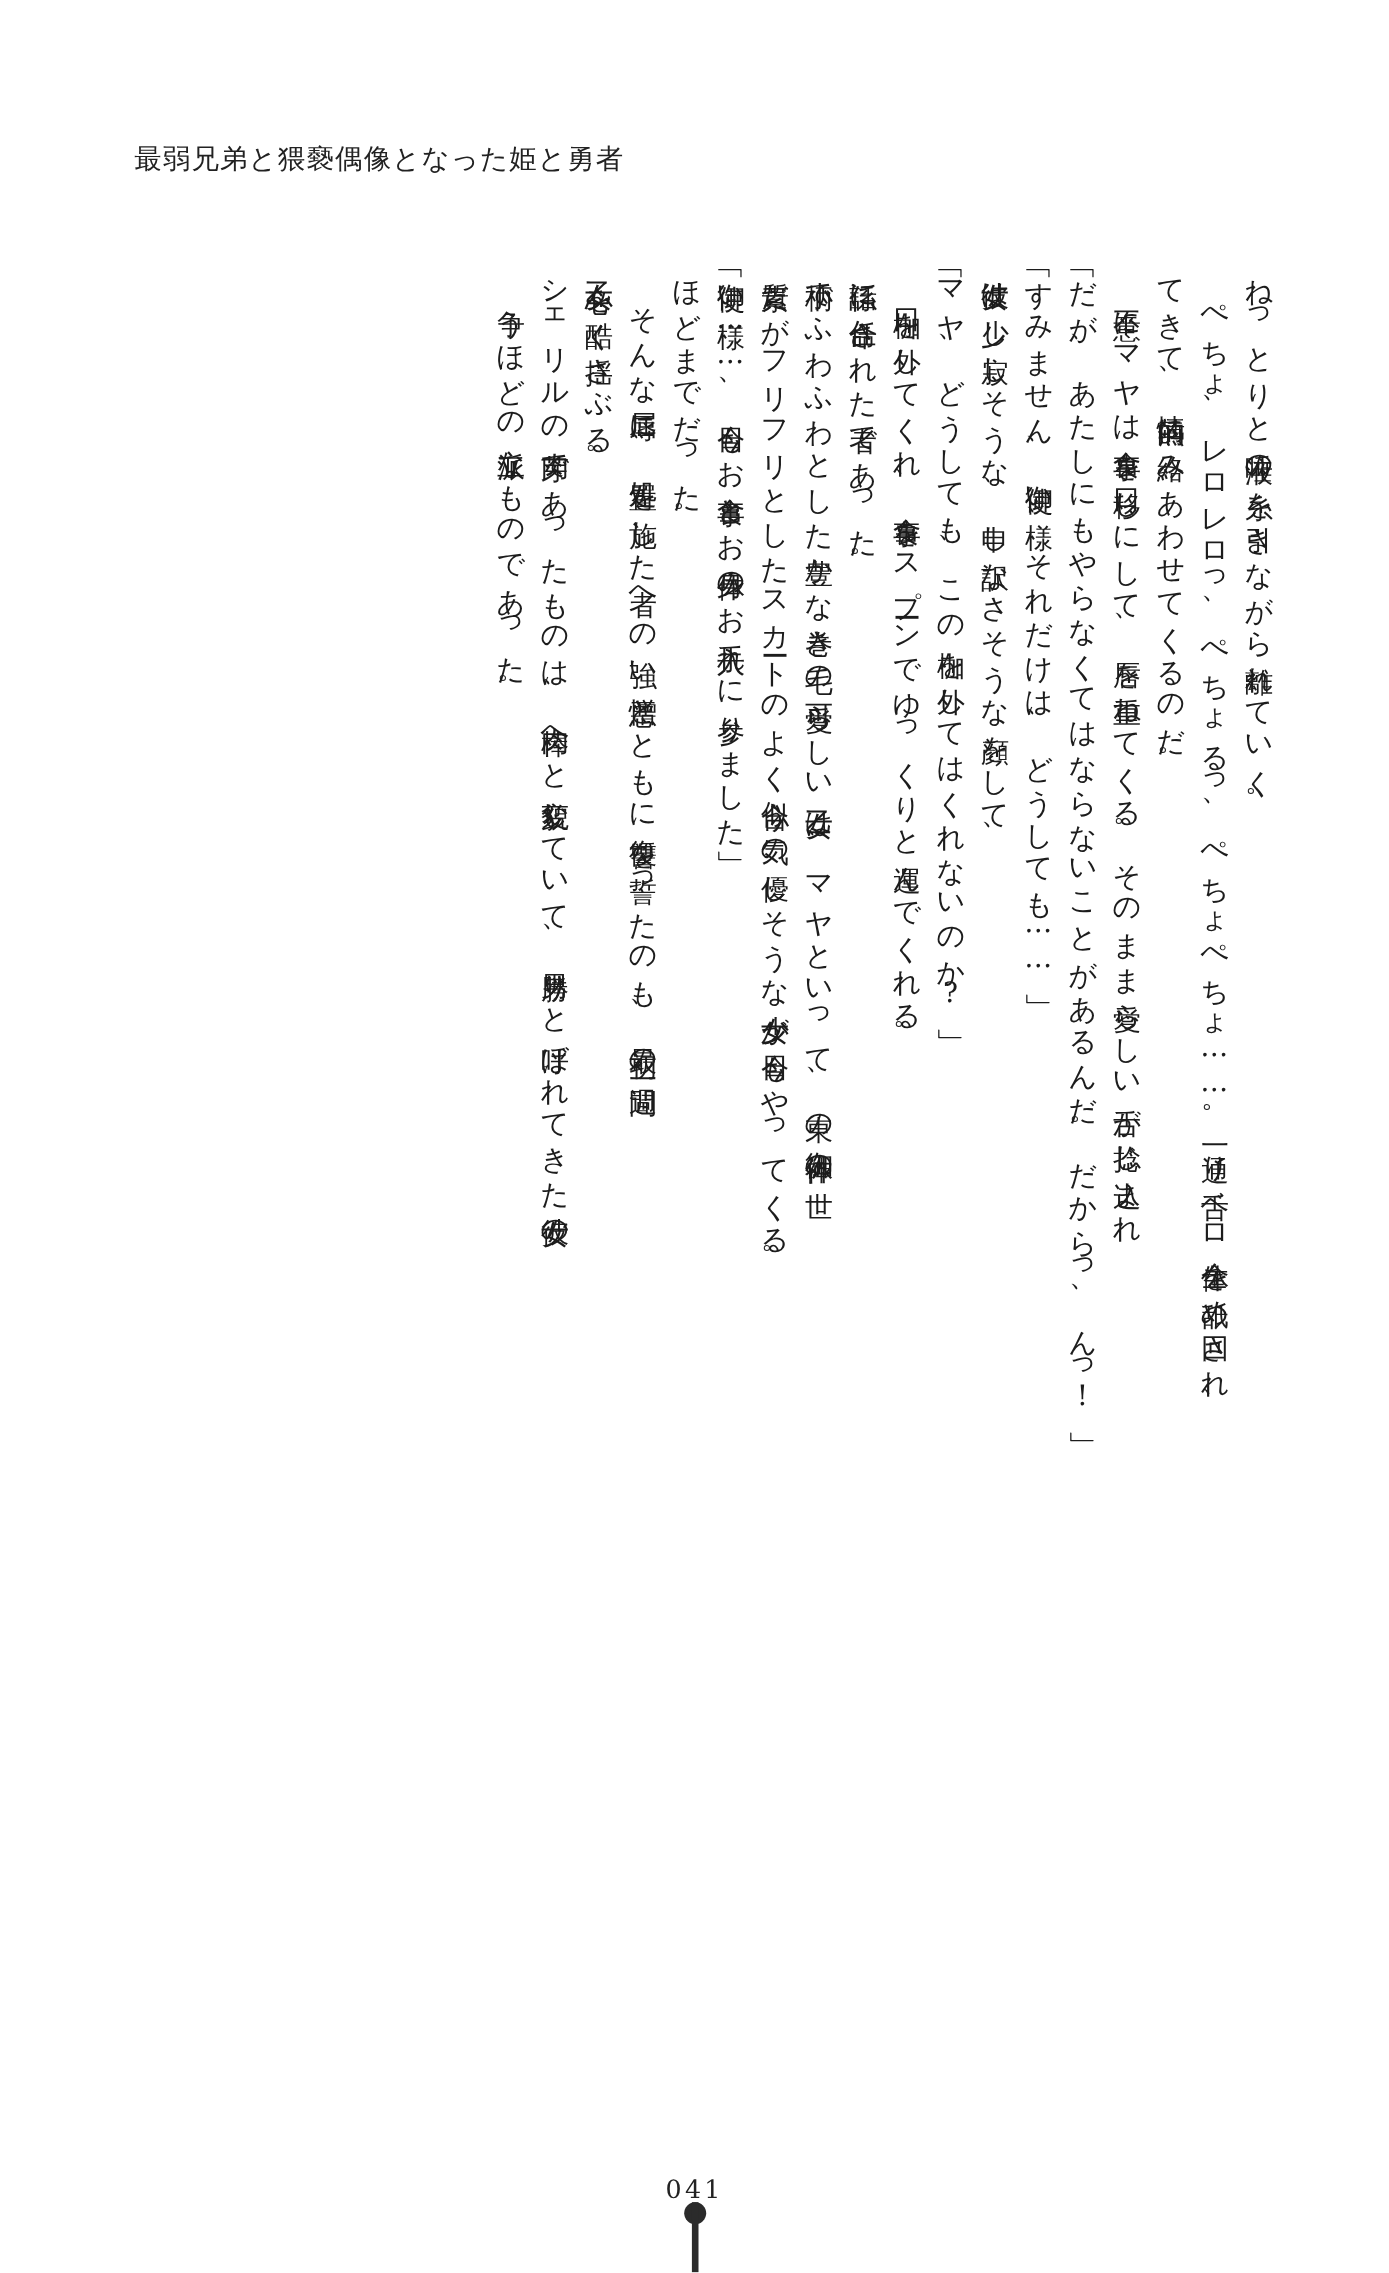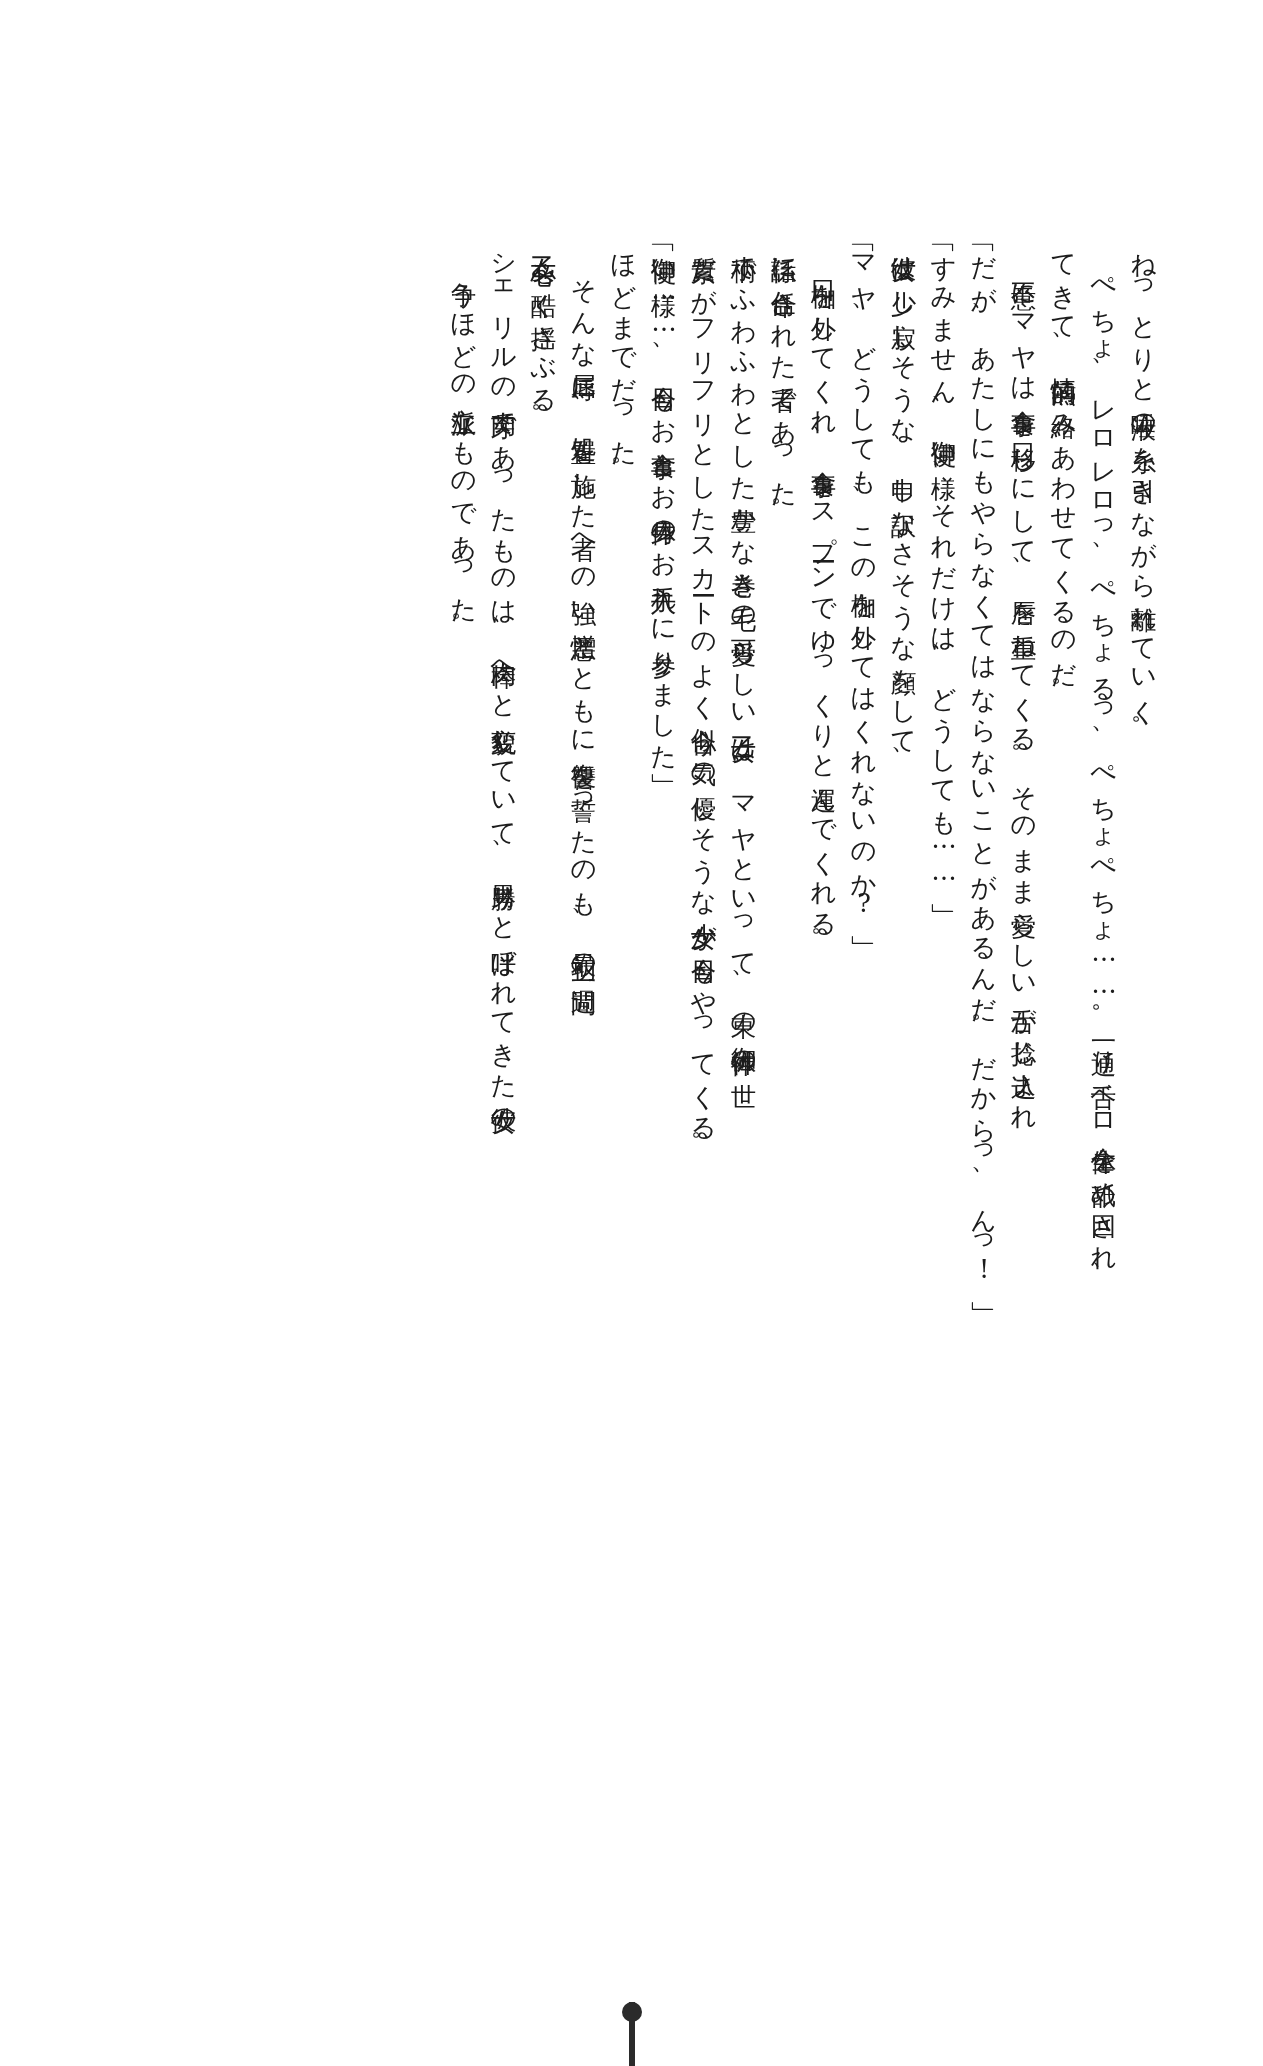--- a/index.html
+++ b/index.html
@@ -87,20 +87,21 @@
     height: 20px;
     border-radius: 50%;
     background: #2b2b2b;
   }
 </style>
 </head>
 <body>
 
 <div class="page">
 
+  <div class="running-head">最弱兄弟と猥褻偶像となった姫と勇者</div>
 
   <div class="body-area">
     <div class="vcols">
       <div class="vcol indent">争うほどの立派なものであった。</div>
       <div class="vcol">シェリルの肉芽であったものは、肉棒へと変貌していて、男勝りと呼ばれてきた彼女の</div>
       <div class="vcol">乙女心を酷く揺さぶる。</div>
       <div class="vcol indent">そんな屈辱に、処置を施した者への強い憎悪とともに復讐を誓ったのも、最初の一週間</div>
       <div class="vcol">ほどまでだった。</div>
       <div class="vcol">「御使い様……、今日もお食事とお身体のお手入れに参りました」</div>
       <div class="vcol">質素だがフリフリとしたスカートのよく似合う気の優しそうな少女が今日もやってくる。</div>
@@ -111,17 +112,18 @@
       <div class="vcol">彼女は少し寂しそうな、申し訳なさそうな顔をして、</div>
       <div class="vcol">「すみません、御使い様、それだけは、どうしても……」</div>
       <div class="vcol">「だが、あたしにもやらなくてはならないことがあるんだ。だからっ、んっ!」</div>
       <div class="vcol indent">不意にマヤは食事を口移しにして、唇を重ねてくる。そのまま愛らしい舌が捻じ込まれ</div>
       <div class="vcol">てきて、情熱的に絡みあわせてくるのだ。</div>
       <div class="vcol indent">ぺちょ、レロレロっ、ぺちょるっ、ぺちょぺちょ……。一通り舌ベロ全体を舐め回され、</div>
       <div class="vcol">ねっとりと唾液の糸を引きながら離れていく。</div>
     </div>
   </div>
 
+  <div class="page-number">041</div>
 
   <div class="footer-dot"></div>
   <div class="footer-mark"></div>
 
 </div>
 
 </body></html>

